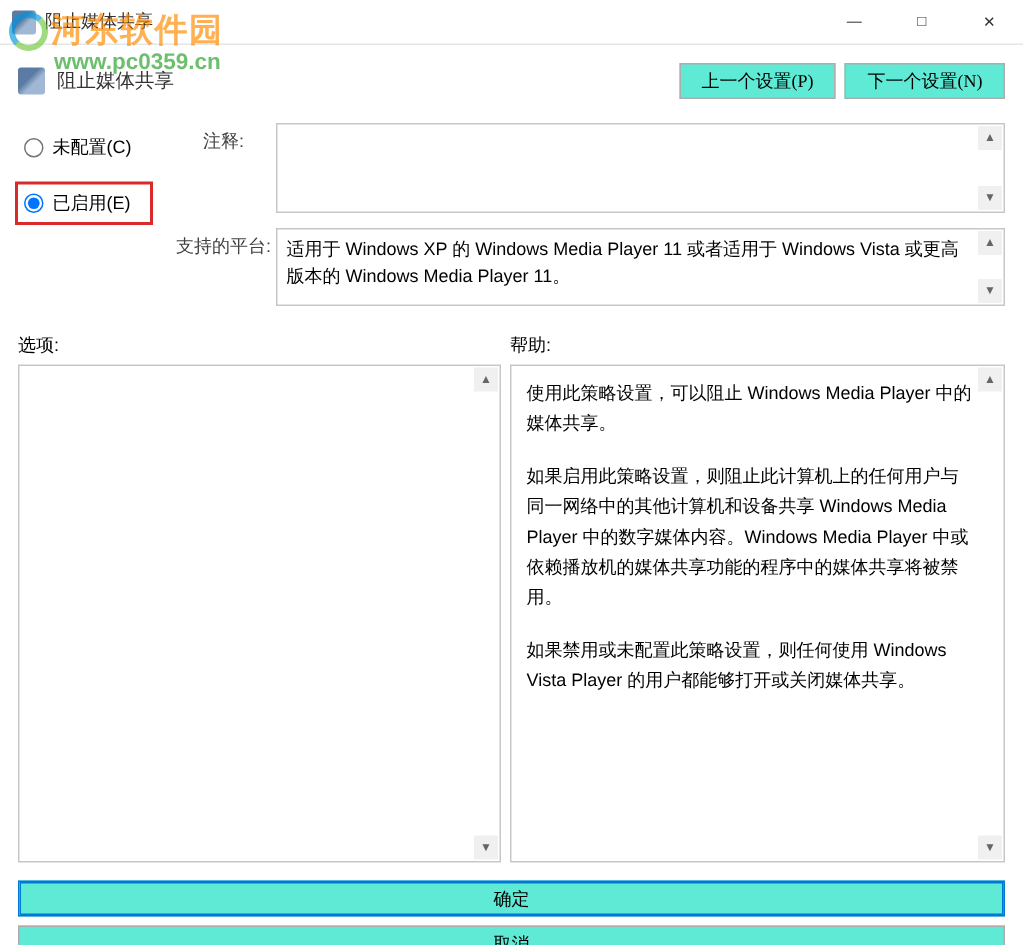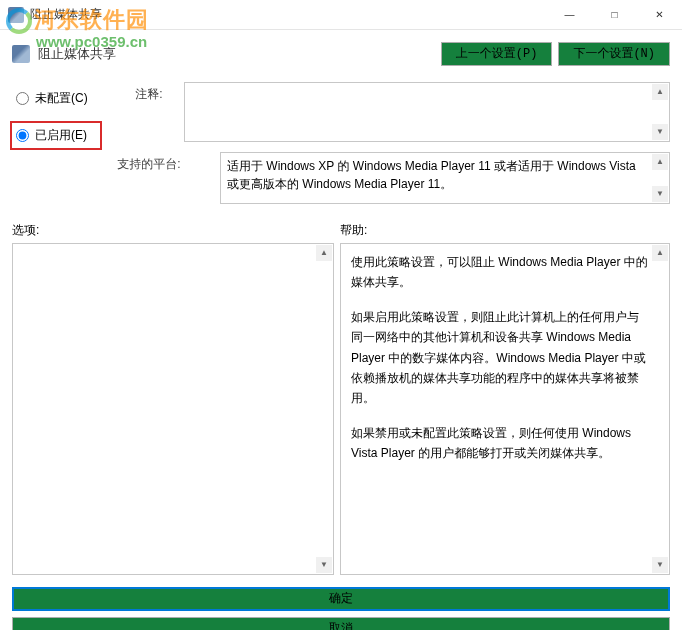--- a/index.html
+++ b/index.html
@@ -42,25 +42,25 @@
   .header-icon {
     width: 18px; height: 18px;
     background: linear-gradient(135deg,#5b7ba5 40%,#a0b8d4 60%);
     border-radius: 2px;
     margin-right: 8px;
     flex-shrink: 0;
   }
   .header-title { font-size: 13px; flex: 1; color:#333; }
   .nav-btns { display: flex; gap: 6px; }
   .btn {
-    background: #15803d;
+    background: #5eead4;
     border: 1px solid #adadad;
     padding: 4px 14px;
     font-size: 12px;
-    font-family: Liberation Mono, monospace;
+    font-family: Liberation Serif, serif;
     cursor: pointer;
     min-width: 100px;
     height: 24px;
     line-height: 14px;
   }
 
   .config-area {
     display: flex;
     padding: 0 12px;
   }
@@ -98,21 +98,21 @@
     flex: 1;
     border: 1px solid #c7c7c7;
     background: #fff;
     height: 60px;
     position: relative;
     padding: 4px 18px 4px 6px;
     font-size: 12px;
     line-height: 1.5;
     overflow: hidden;
   }
-  .multiline-box.short { height: 52px; margin-left: 36px; }
+  .multiline-box.short { height: 52px; }
   .scroll-arrow {
     position: absolute;
     right: 1px;
     width: 16px; height: 16px;
     background: #f0f0f0;
     display: flex; align-items:center; justify-content:center;
     font-size: 8px; color:#666;
   }
   .scroll-arrow.up { top: 1px; }
   .scroll-arrow.down { bottom: 1px; }

